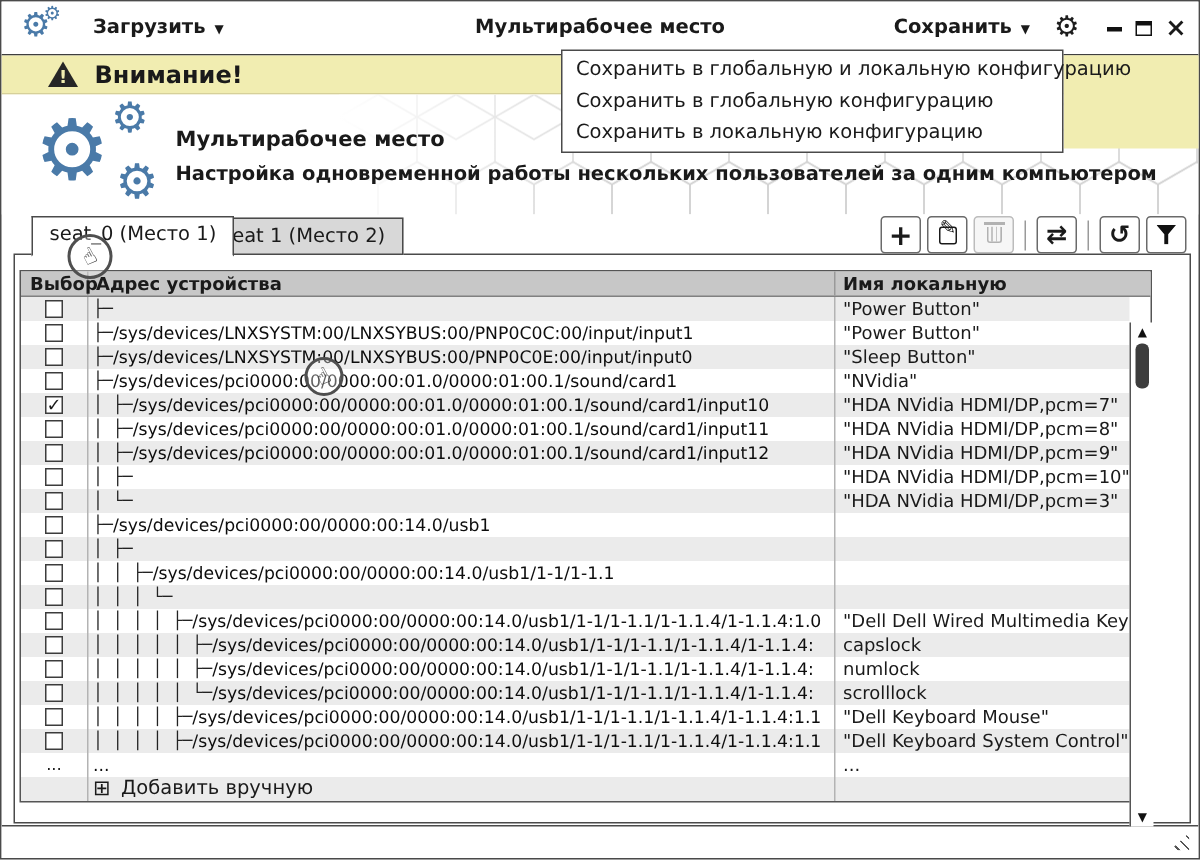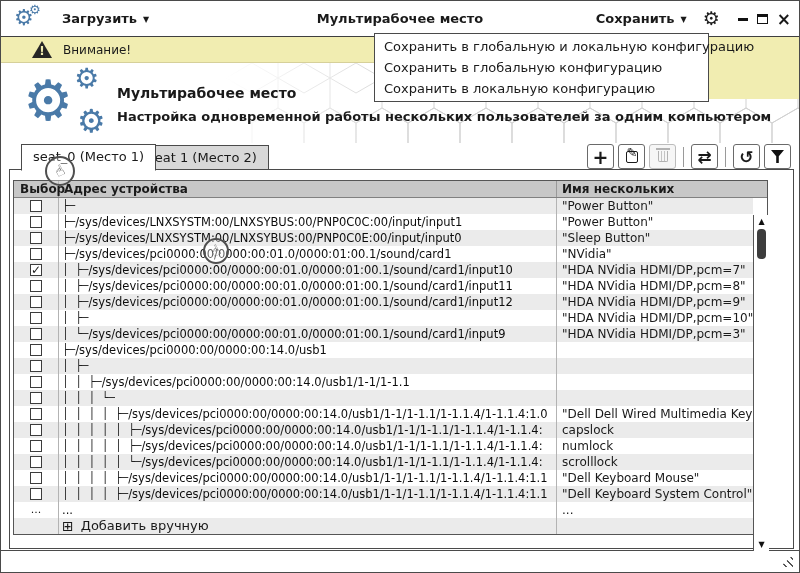--- a/index.html
+++ b/index.html
@@ -25,21 +25,21 @@
   .wmax{width:11px;height:10px;border:1px solid #111;border-top:3px solid #111;}
   .wclose{font-size:17px;font-weight:700;line-height:14px;}
   
   .warnbar{position:absolute;left:0;top:36px;width:100%;height:26px;background:#f1edb1;
     border-bottom:1px solid #d6d09a;display:flex;align-items:center;padding-left:30px;}
   .warn-tri{position:relative;width:22px;height:18px;margin-right:10px;}
   .warn-tri::before{content:"";position:absolute;left:1px;top:0;
     border-left:10px solid transparent;border-right:10px solid transparent;border-bottom:17px solid #262626;}
   .warn-tri::after{content:"!";position:absolute;left:0;top:3px;width:22px;text-align:center;
     color:#f1edb1;font-weight:700;font-size:12px;}
-  .warn-text{font-size:12px;font-weight:400;}
+  .warn-text{font-size:16px;font-weight:700;}
   .warn-patch{position:absolute;left:708px;top:36px;width:91px;height:62px;background:#f1edb1;z-index:7;}
   
   .menu{position:absolute;left:373px;top:32px;width:335px;background:#fff;border:1px solid #4a4a4a;z-index:8;padding:2px 0;}
   .menu-item{font-size:13px;line-height:21px;padding:0 9px;white-space:nowrap;cursor:default;}
   
   .hero{position:absolute;left:0;top:62px;width:100%;height:80px;background:#fff;overflow:hidden;}
   .hexwrap{position:absolute;left:225px;top:0;width:575px;height:80px;opacity:.85;}
   .hexfade{position:absolute;left:225px;top:0;width:190px;height:80px;background:linear-gradient(90deg,#fff 0%,rgba(255,255,255,0) 100%);}
   .hero-gears{position:absolute;left:16px;top:4px;width:100px;height:76px;color:#4a7aa8;}
   .hero-gears .g1{position:absolute;left:6px;top:6px;font-size:56px;line-height:56px;}
@@ -197,21 +197,21 @@
           <span class="funnel"></span>
         </div>
     </div>
   </div>
 
   <div class="frame">
     <div class="table">
       <div class="thead">
         <div class="h-sel">Выбор</div>
         <div class="h-addr">Адрес устройства</div>
-        <div class="h-name">Имя нескольких</div>
+        <div class="h-name">Имя локальную</div>
       </div>
       <div class="tbody">
         <div class="rows" id="rows">
             <div class="trow alt">
     <div class="cell c-sel">
       <span class="cbx"></span>
     </div>
     <div class="cell c-addr">
       <span class="tree">├─</span>
     </div>
@@ -285,21 +285,20 @@
       <span class="tree">│ ├─</span>
     </div>
     <div class="cell c-name">"HDA NVidia HDMI/DP,pcm=10"</div>
   </div>
             <div class="trow alt">
     <div class="cell c-sel">
       <span class="cbx"></span>
     </div>
     <div class="cell c-addr">
       <span class="tree">│ └─</span>
-                <span class="pathtxt">/sys/devices/pci0000:00/0000:00:01.0/0000:01:00.1/sound/card1/input9</span>
     </div>
     <div class="cell c-name">"HDA NVidia HDMI/DP,pcm=3"</div>
   </div>
             <div class="trow">
     <div class="cell c-sel">
       <span class="cbx"></span>
     </div>
     <div class="cell c-addr">
       <span class="tree">├─</span>
                 <span class="pathtxt">/sys/devices/pci0000:00/0000:00:14.0/usb1</span>

